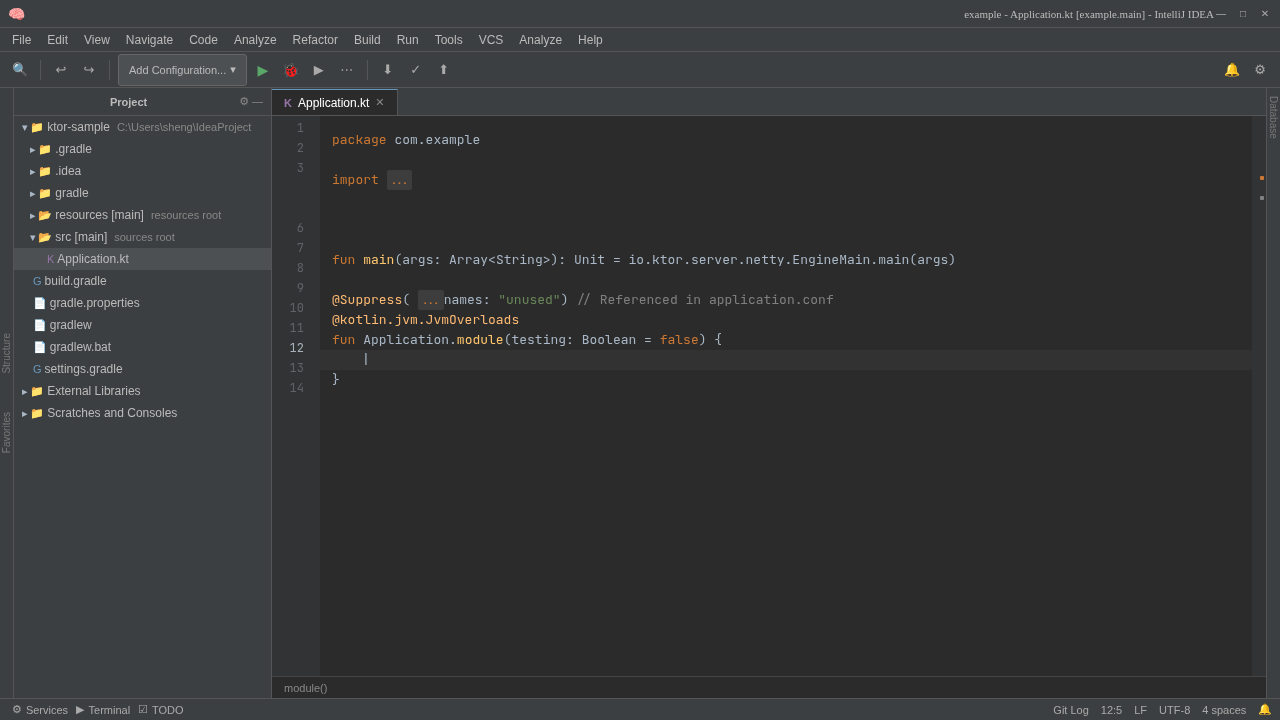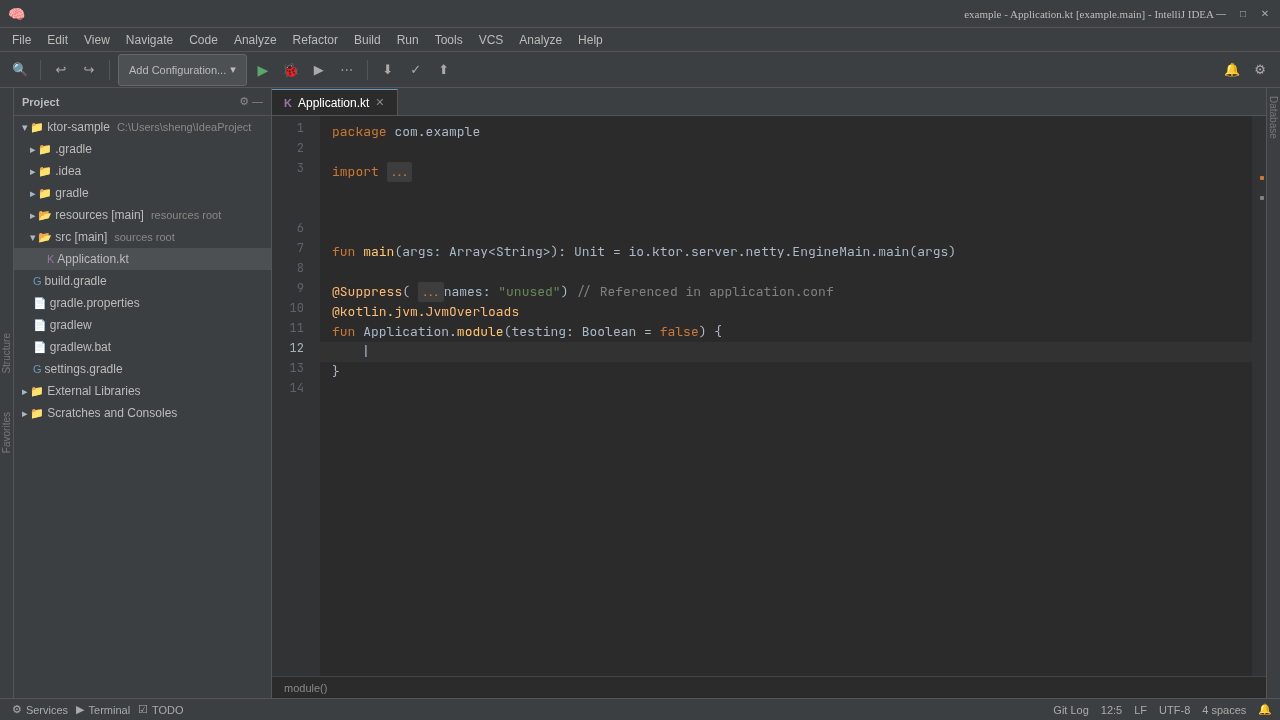--- a/index.html
+++ b/index.html
@@ -132,21 +132,21 @@
     .project-header {
       height: 28px;
       display: flex;
       align-items: center;
       padding: 0 8px;
       font-size: 11px;
       color: #bbbbbb;
       border-bottom: 1px solid #555;
       gap: 4px;
     }
-    .project-header-title { font-weight: bold; flex: 1; }
+    .project-header-title { font-weight: bold; flex: 1; text-align: center; }
     .project-header-icons { display: flex; gap: 3px; }
     .ph-icon { font-size: 11px; color: #888; cursor: pointer; }
 
     .tree {
       flex: 1;
       overflow-y: auto;
       font-size: 12px;
     }
     .tree-item {
       display: flex;
@@ -227,21 +227,21 @@
       height: 20px;
       display: flex;
       align-items: center;
       justify-content: flex-end;
       padding-right: 8px;
     }
     .line-number.active { color: #a8b0b8; }
     .code-content {
       flex: 1;
       overflow: auto;
-      padding: 6px 0;
+      padding: 14px 0;
       font-family: 'JetBrains Mono', 'Consolas', monospace;
       font-size: 13px;
       line-height: 20px;
     }
     .code-line {
       height: 20px;
       padding-left: 12px;
       display: flex;
       align-items: center;
       white-space: pre;

